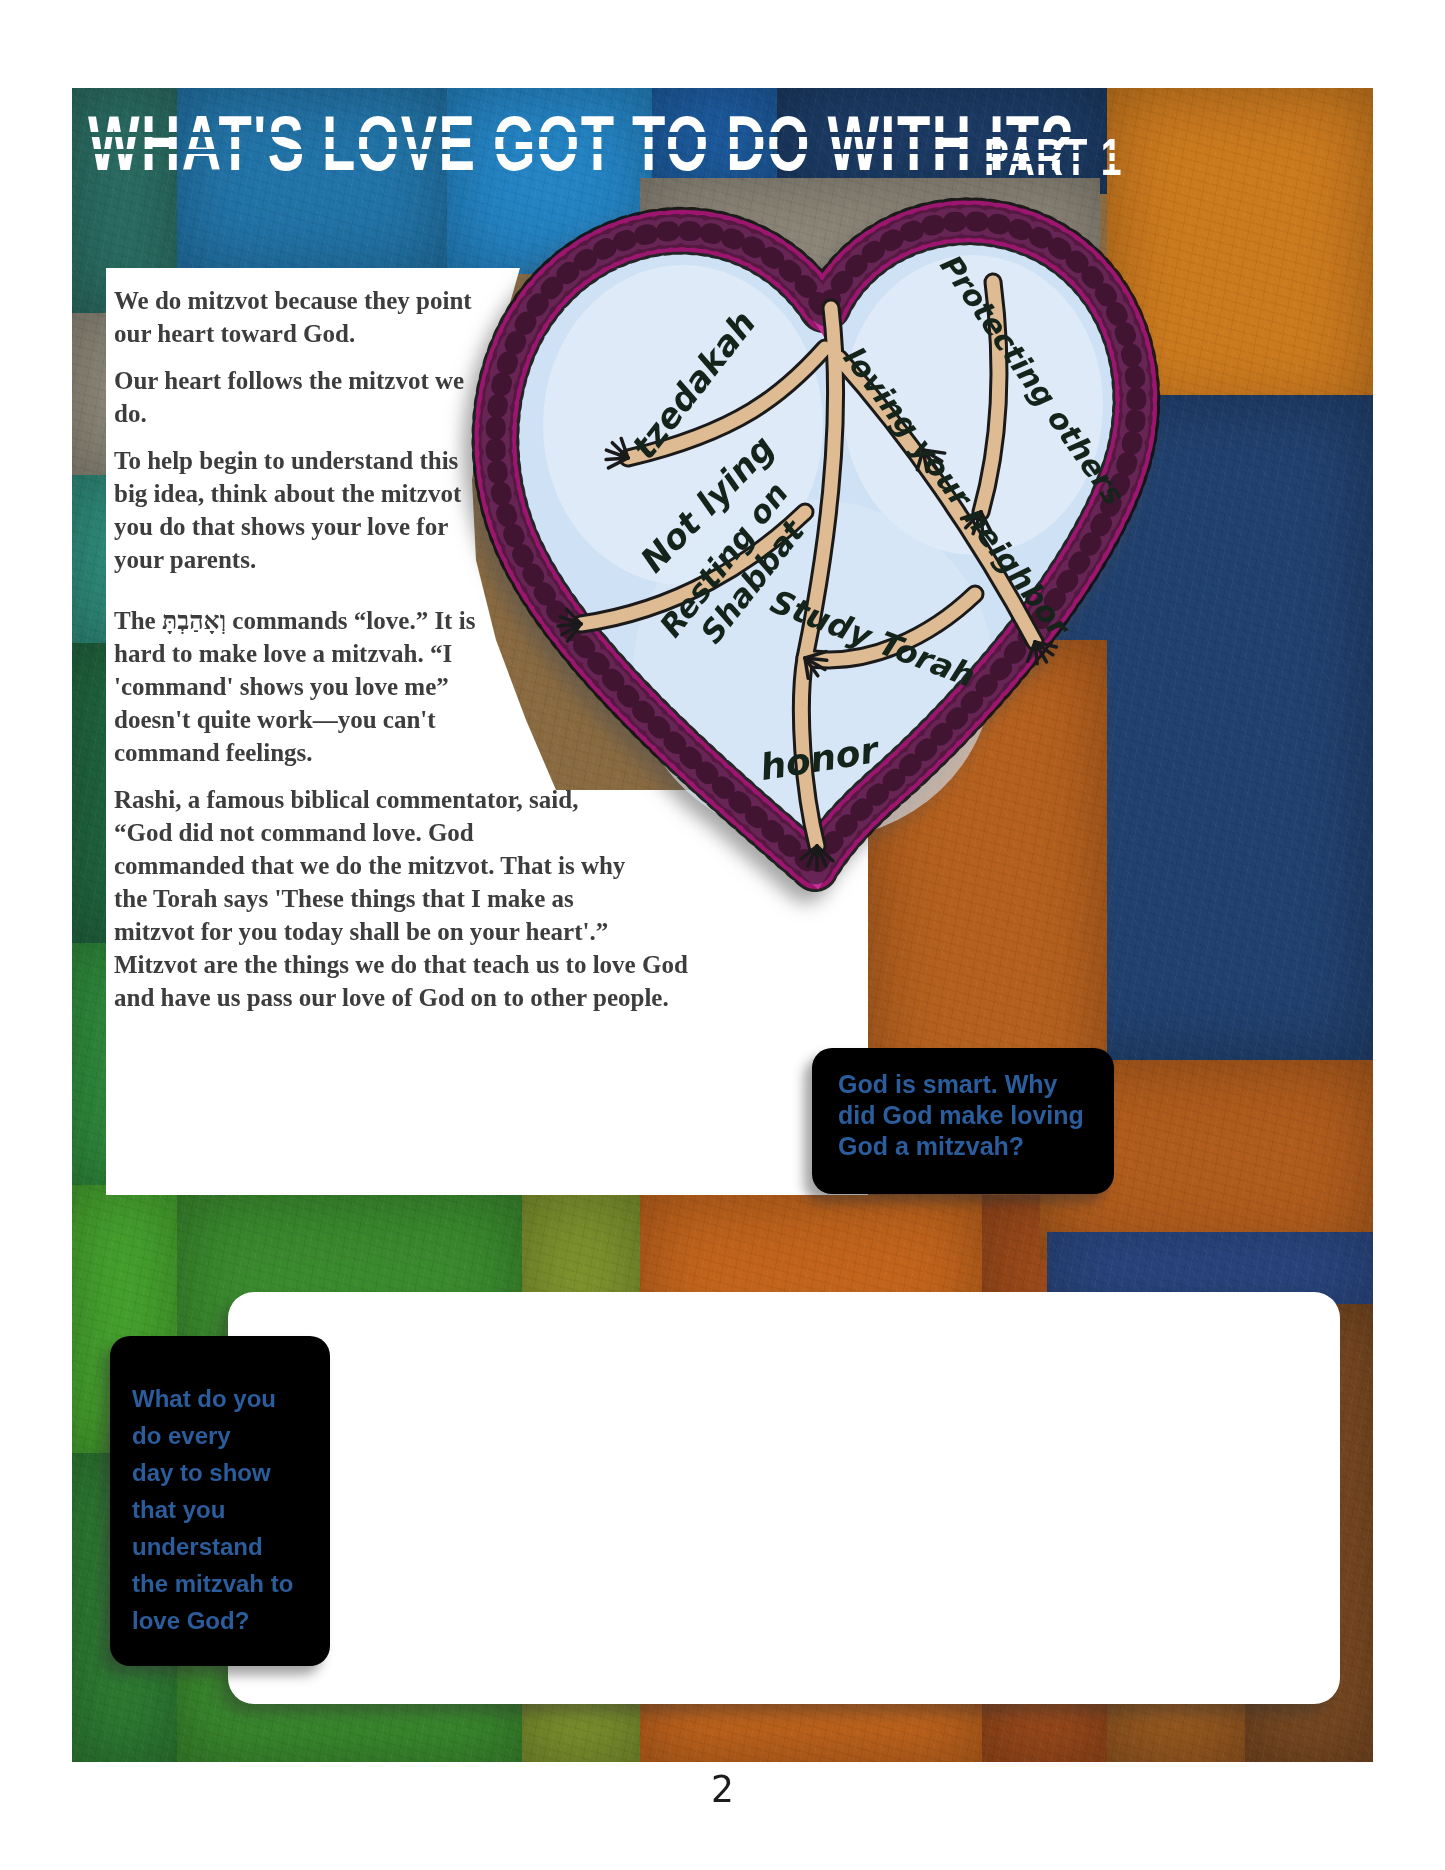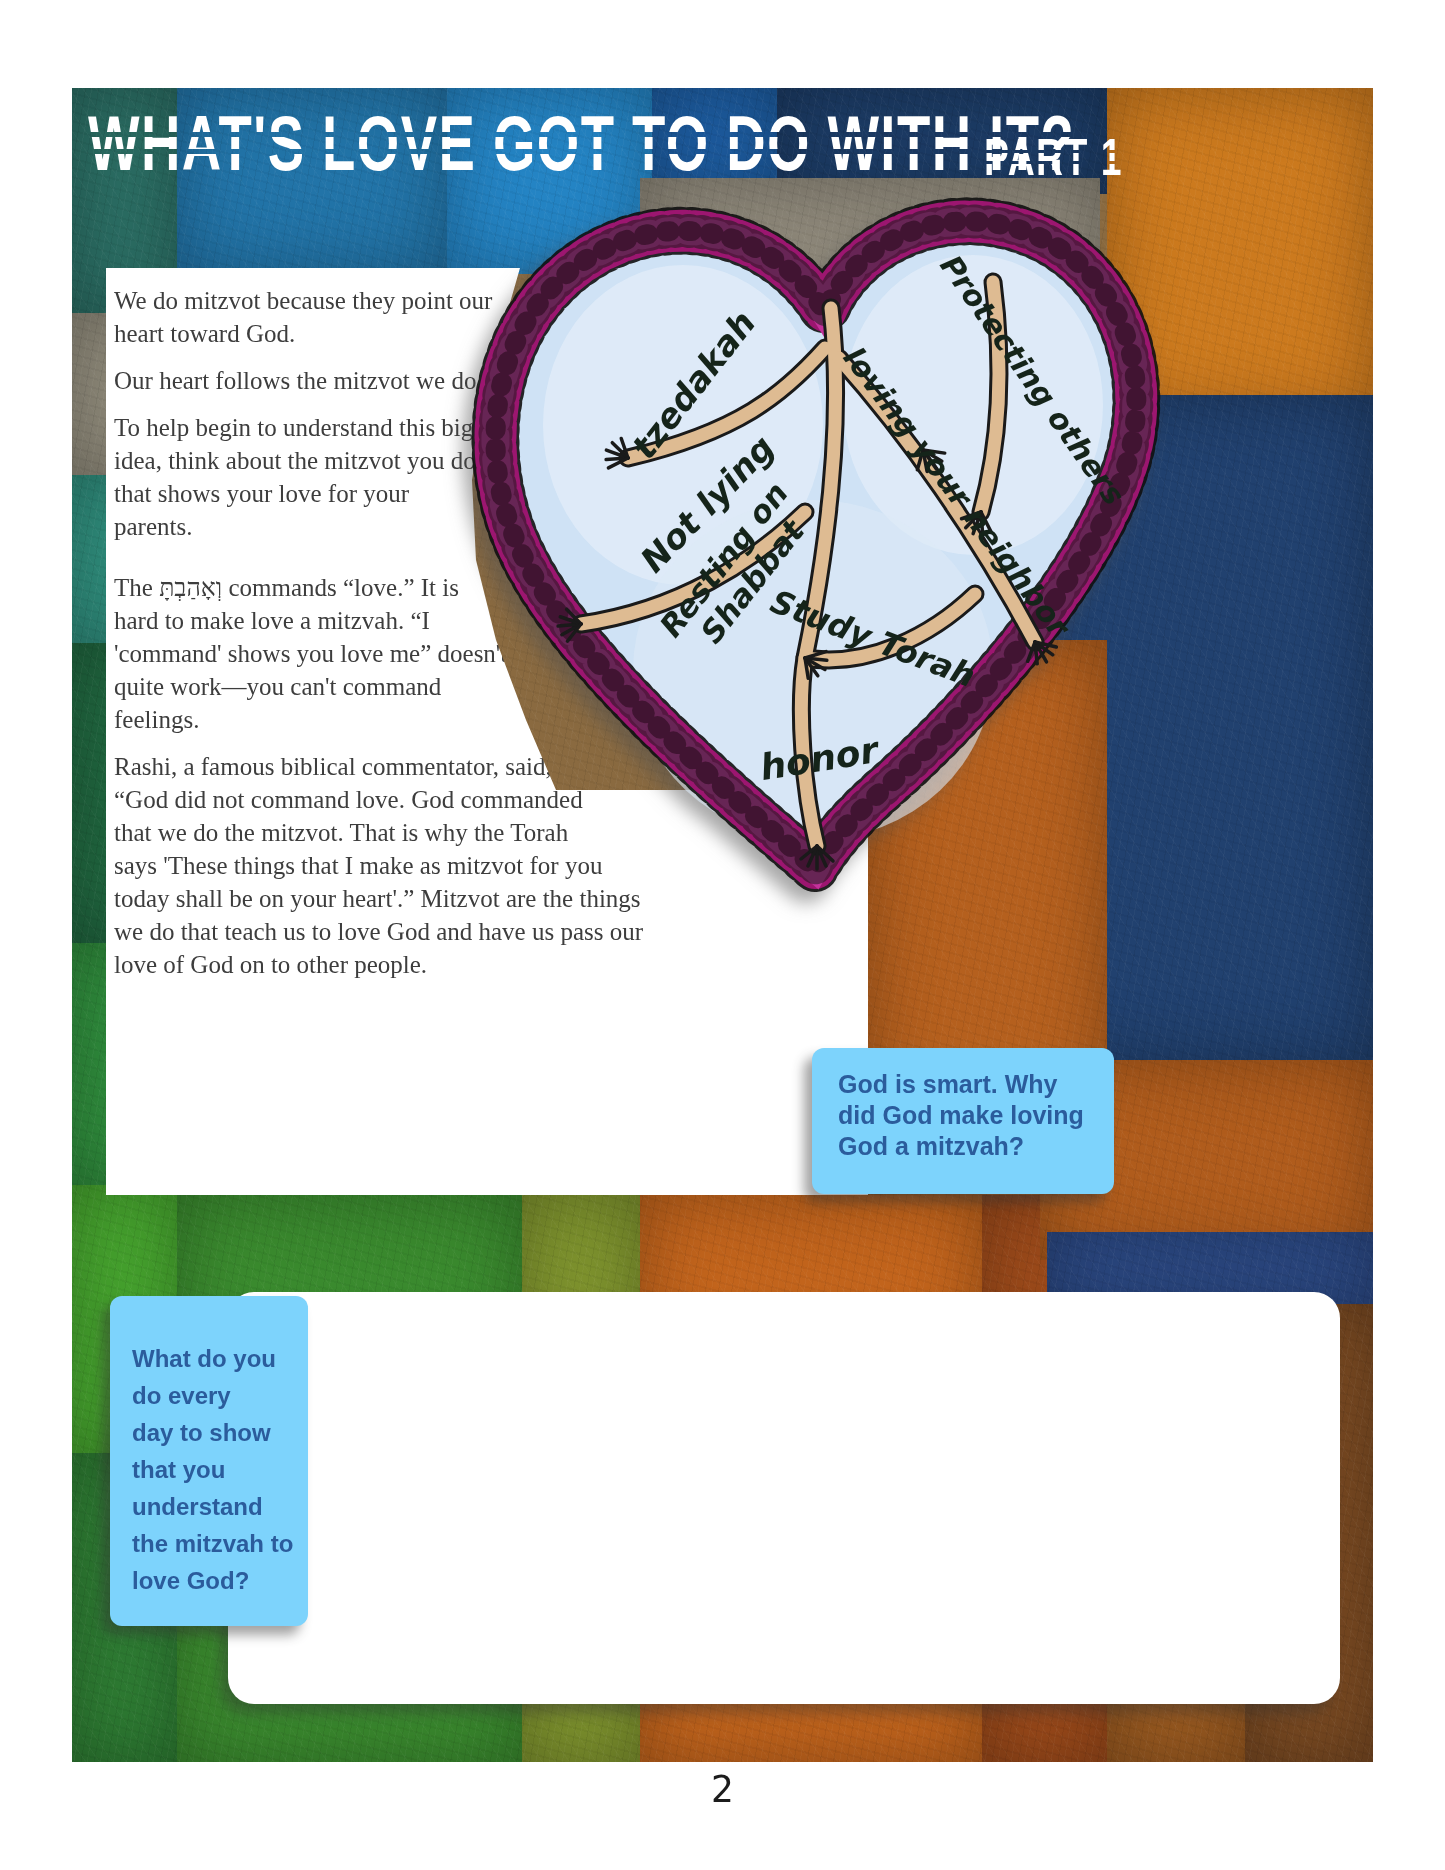--- a/index.html
+++ b/index.html
@@ -23,33 +23,33 @@
   .part-label{position:absolute;left:984px;top:131px;font-size:52px;line-height:1;font-weight:700;
     letter-spacing:2px;transform:scaleX(.72);transform-origin:left top;white-space:nowrap;z-index:3;}
   
   .panel{position:absolute;left:106px;top:268px;width:762px;height:927px;background:#ffffff;z-index:2;
     clip-path:polygon(0 0,414px 0,382px 112px,366px 212px,370px 292px,390px 372px,420px 452px,450px 522px,762px 522px,762px 927px,0 927px);
     filter:drop-shadow(-5px 7px 8px rgba(50,50,50,.35));
     padding:16px 0 0 8px;box-sizing:border-box;overflow:hidden;
     font-family:"Liberation Serif",serif;font-size:25px;line-height:33px;color:#3d3d3d;}
   .heart-spacer{float:right;width:470px;height:911px;shape-margin:8px;
     shape-outside:polygon(470px 0px,130px 0px,100px 96px,88px 196px,96px 276px,122px 356px,158px 436px,205px 516px,262px 596px,325px 676px,392px 756px,455px 836px,470px 860px,470px 911px);}
-  .panel p{margin:0 0 14px 0;}
+  .panel p{margin:0 0 14px 0;font-weight:bold;}
   .panel p.gap-top{margin-top:28px;}
   
   .heart{position:absolute;left:453px;top:190px;width:720px;height:705px;z-index:3;
     filter:drop-shadow(-9px 11px 9px rgba(80,80,80,.5));}
   .heart text{font-family:"DejaVu Sans",sans-serif;font-style:italic;font-weight:bold;fill:#15241a;text-anchor:middle;}
   
-  .callout{position:absolute;background:#7dd3fc;border-radius:12px;
+  .callout{position:absolute;background:#000000;border-radius:20px;
     box-shadow:-8px 9px 12px rgba(50,50,50,.45);z-index:4;box-sizing:border-box;}
   .callout p{margin:0;white-space:pre-line;font-weight:700;color:#2b5c9c;}
   .callout-side{left:812px;top:1048px;width:302px;height:146px;padding:21px 8px 0 26px;}
   .callout-side p{font-size:25px;line-height:31px;}
-  .callout-bottom{left:110px;top:1296px;width:198px;height:330px;padding:44px 6px 0 22px;}
+  .callout-bottom{left:110px;top:1336px;width:220px;height:330px;padding:44px 6px 0 22px;}
   .callout-bottom p{font-size:24px;line-height:37px;}
   
   .answer-box{position:absolute;left:228px;top:1292px;width:1112px;height:412px;background:#ffffff;
     border-radius:26px;box-shadow:-8px 10px 14px rgba(50,50,50,.4);z-index:2;}
   
   .page-number{position:absolute;left:0;right:0;top:1768px;text-align:center;
     font-family:"DejaVu Sans",sans-serif;font-size:36px;color:#1c1c1c;z-index:1;transform:scaleY(1.05);}
 </style>
 </head>
 <body>

